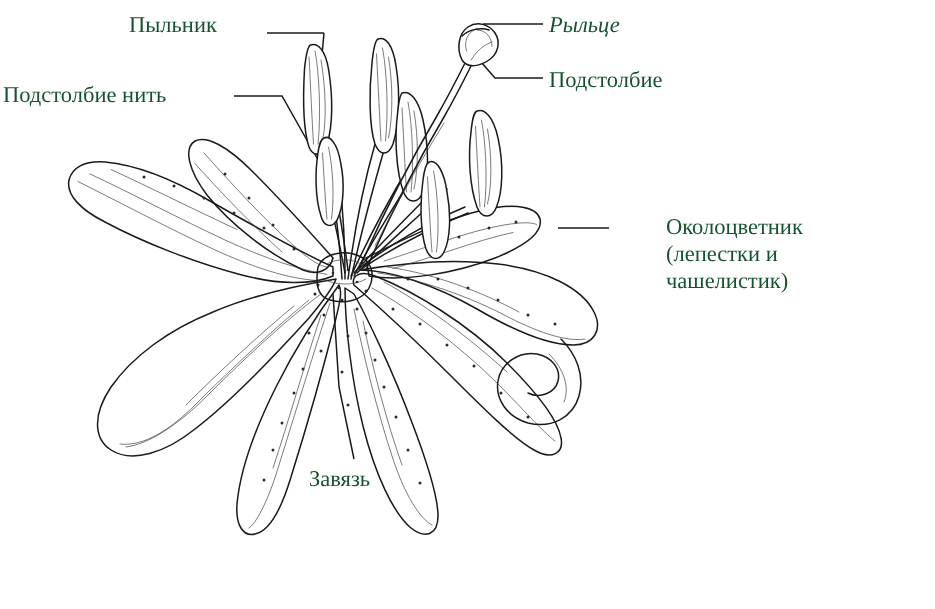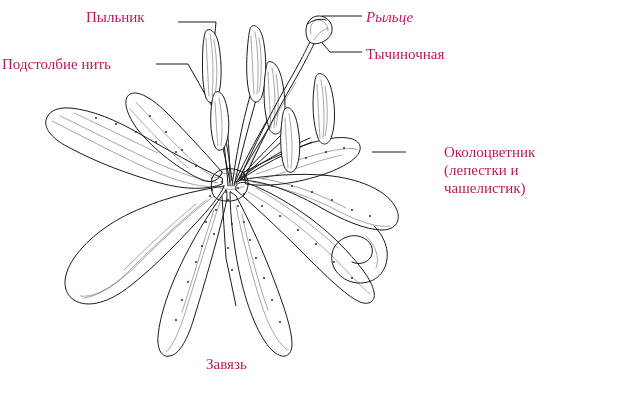--- a/index.html
+++ b/index.html
@@ -23,34 +23,34 @@
     left: 0;
     top: 0;
     width: 623px;
     height: 406px;
   }
   .label {
     position: absolute;
     font-family: "Liberation Serif", serif;
     font-size: 15px;
     line-height: 18px;
-    color: #be185d;
+    color: #14532d;
     white-space: pre;
   }
   .label.two-line {
     white-space: normal;
     width: 150px;
     margin-left: 34px;
   }
   .lbl-pylnik      { left: 86px;  top: 8px; }
   .lbl-rylce       { left: 366px; top: 8px; font-style: italic; }
   .lbl-podstolbie  { left: 366px; top: 45px; }
   .lbl-tychinochnaya { left: 2px;  top: 55px; }
   .lbl-okolocvetnik { left: 410px; top: 143px; }
-  .lbl-zavyaz      { left: 206px; top: 311px; margin-top: 44px; }
+  .lbl-zavyaz      { left: 206px; top: 311px; }
 </style>
 </head>
 <body>
 
 <div id="root">
 
   <svg id="figure" viewBox="0 0 623 406" xmlns="http://www.w3.org/2000/svg">
 
     <defs>
       <style>
@@ -263,21 +263,21 @@
       <circle class="dot" cx="238" cy="188" r="0.9"></circle>
       <circle class="dot" cx="226" cy="192" r="0.9"></circle>
     </g>
 
   </svg>
 
   <div class="label lbl-pylnik">Пыльник</div>
 
   <div class="label lbl-rylce">Рыльце</div>
 
-  <div class="label lbl-podstolbie">Тычиночная</div>
+  <div class="label lbl-podstolbie">Подстолбие</div>
 
   <div class="label lbl-tychinochnaya">Подстолбие нить</div>
 
   <div class="label two-line lbl-okolocvetnik">Околоцветник
 (лепестки и чашелистик)</div>
 
   <div class="label lbl-zavyaz">Завязь</div>
 
 </div>
 

